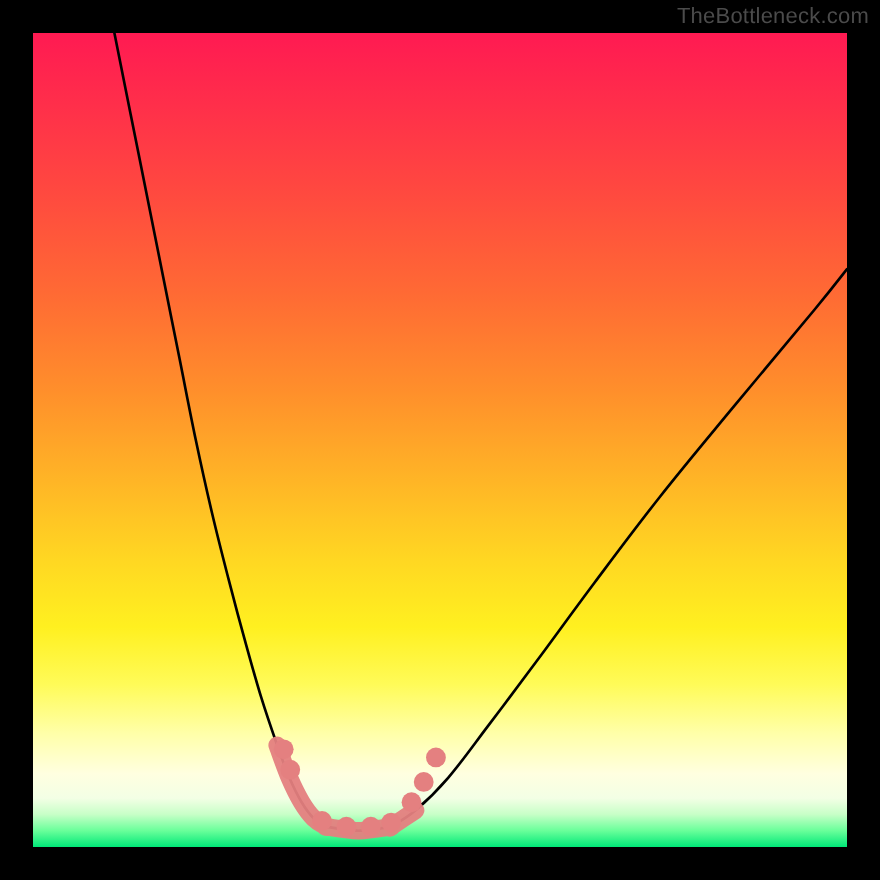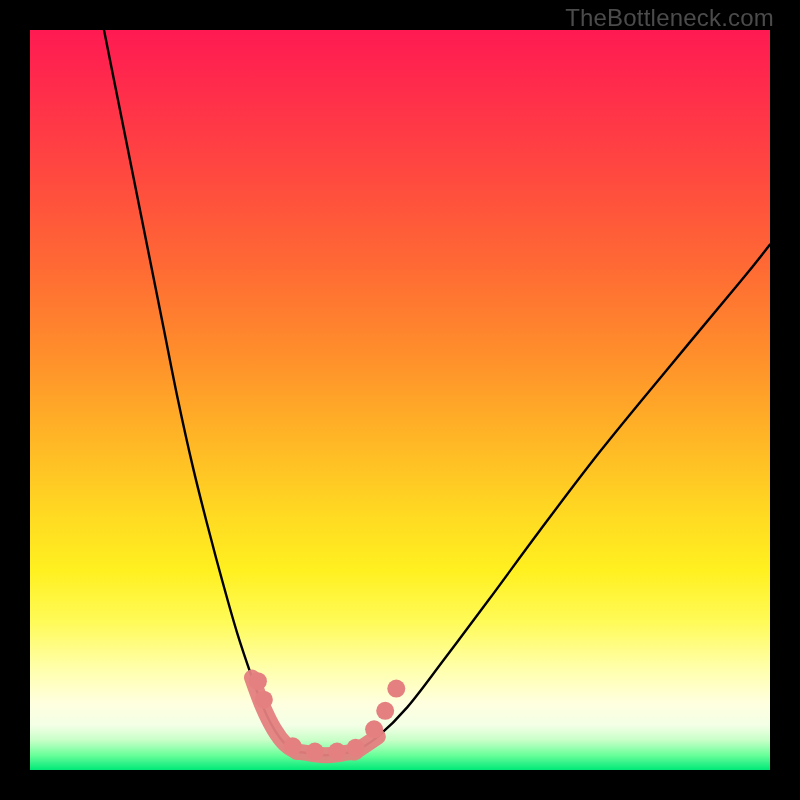--- a/index.html
+++ b/index.html
@@ -47,23 +47,23 @@
   .curve-svg {
     position: absolute;
     left: 0;
     top: 0;
     width: 740px;
     height: 740px;
   }
   .attribution {
     position: absolute;
     top: 4px;
-    right: 26px;
+    right: 10px;
     color: #4b4b4b;
-    font-size: 24px;
+    font-size: 20px;
     letter-spacing: 0.2px;
   }
 </style>
 </head>
 <body>
 
 <div class="frame">
   <div class="plot-area">
     <svg class="curve-svg" viewBox="0 0 740 740" preserveAspectRatio="none">
       <g id="curve-group">

